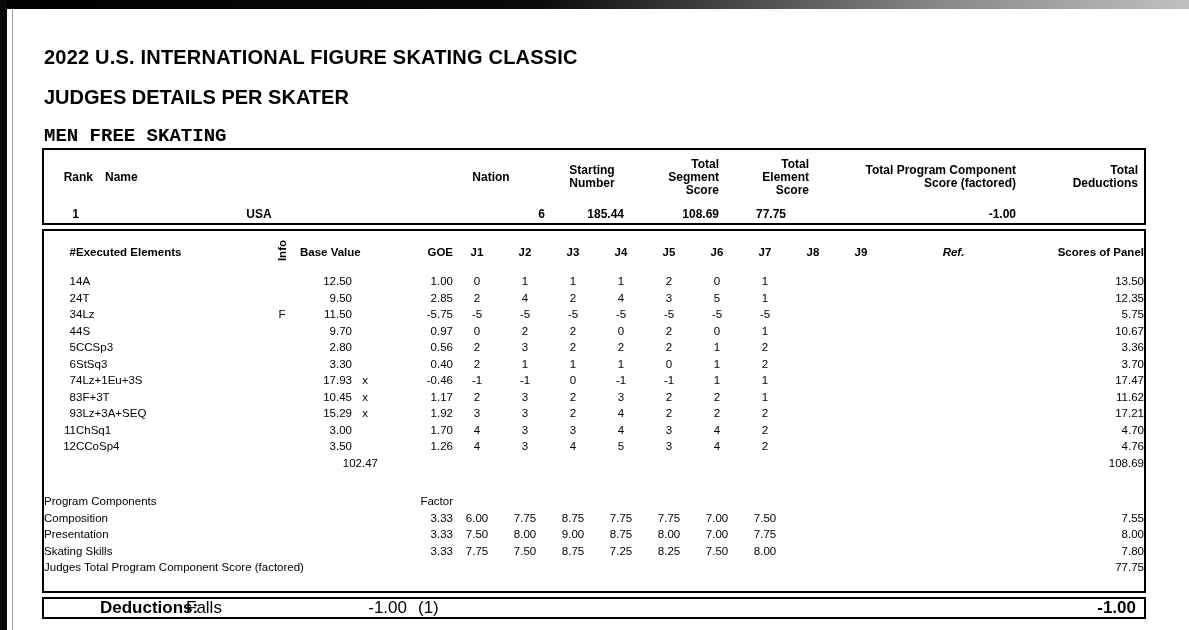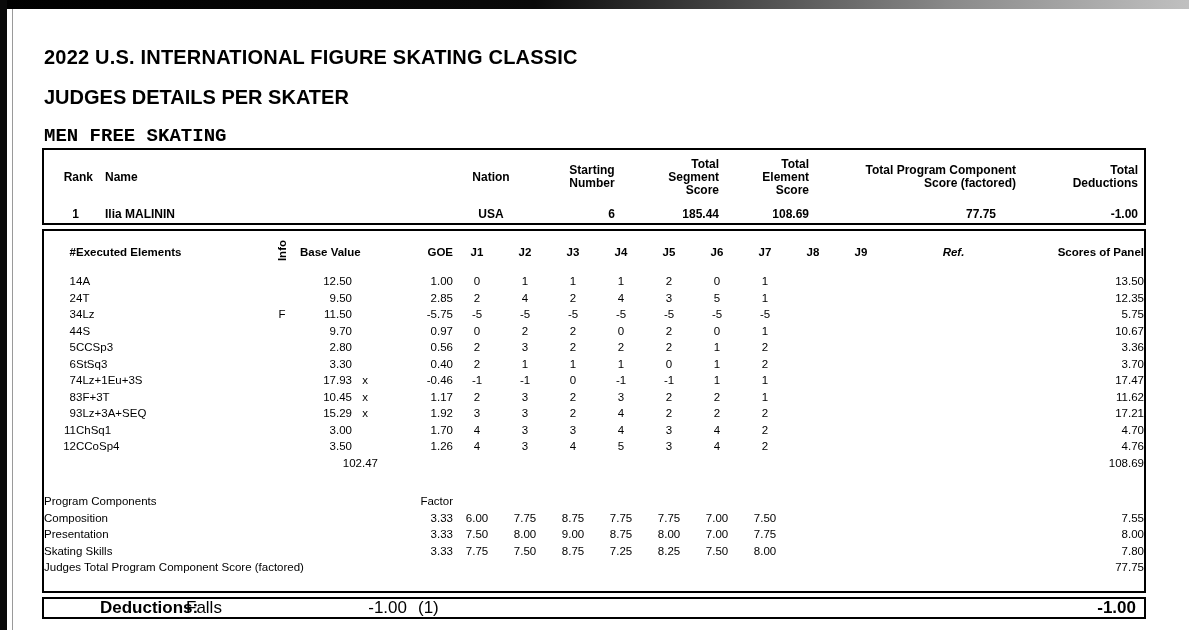--- a/index.html
+++ b/index.html
@@ -96,21 +96,20 @@
         <div class="ar pre pr3">Total
 Element
 Score</div>
         <div class="ar pre pr6">Total Program Component
 Score (factored)</div>
         <div class="ar pre pr6">Total
 Deductions</div>
       </div>
       <div class="sumgrid sum-vals">
         <div class="ar pr14">1</div>
-        <div class="al pl12">Ilia MALININ</div>
         <div class="ac">USA</div>
         <div class="ar pr12">6</div>
         <div class="ar pr3">185.44</div>
         <div class="ar pr3">108.69</div>
         <div class="ar pr26">77.75</div>
         <div class="ar pr6">-1.00</div>
       </div>
     </div>
 
     <div class="box box-details">

